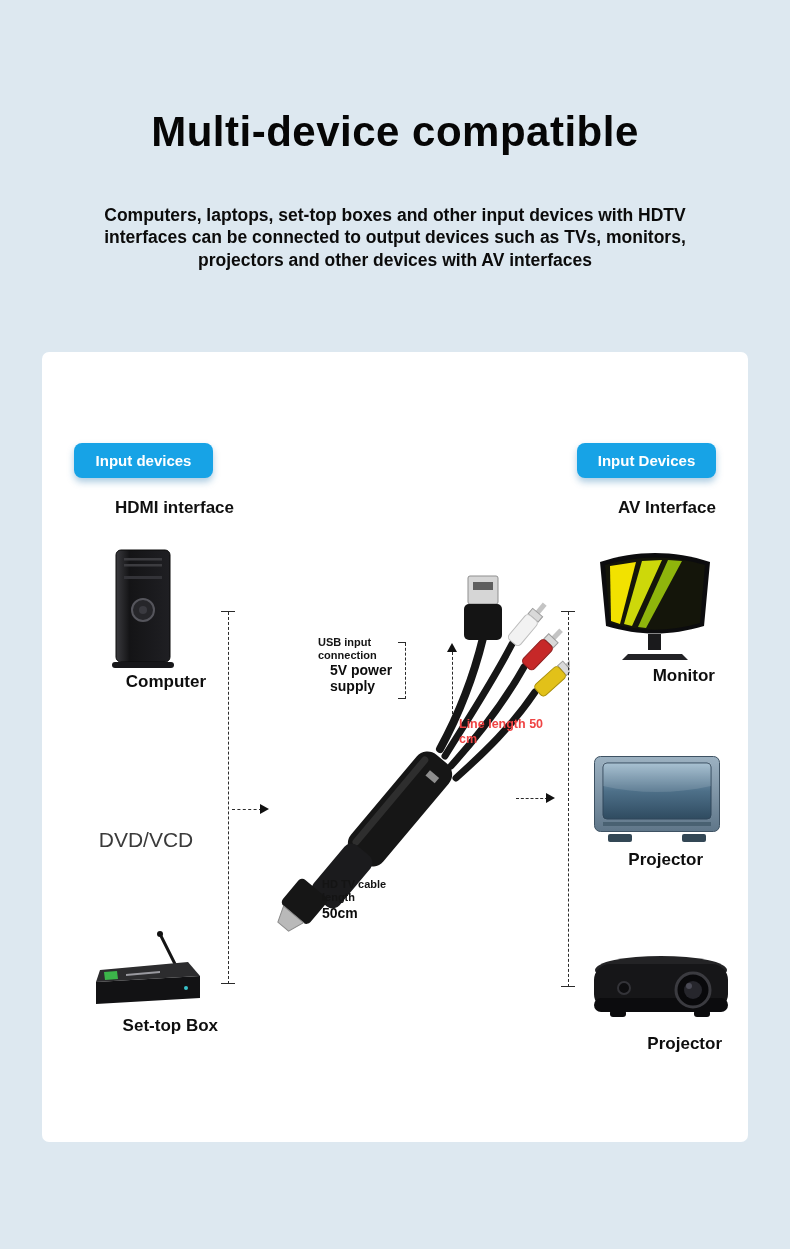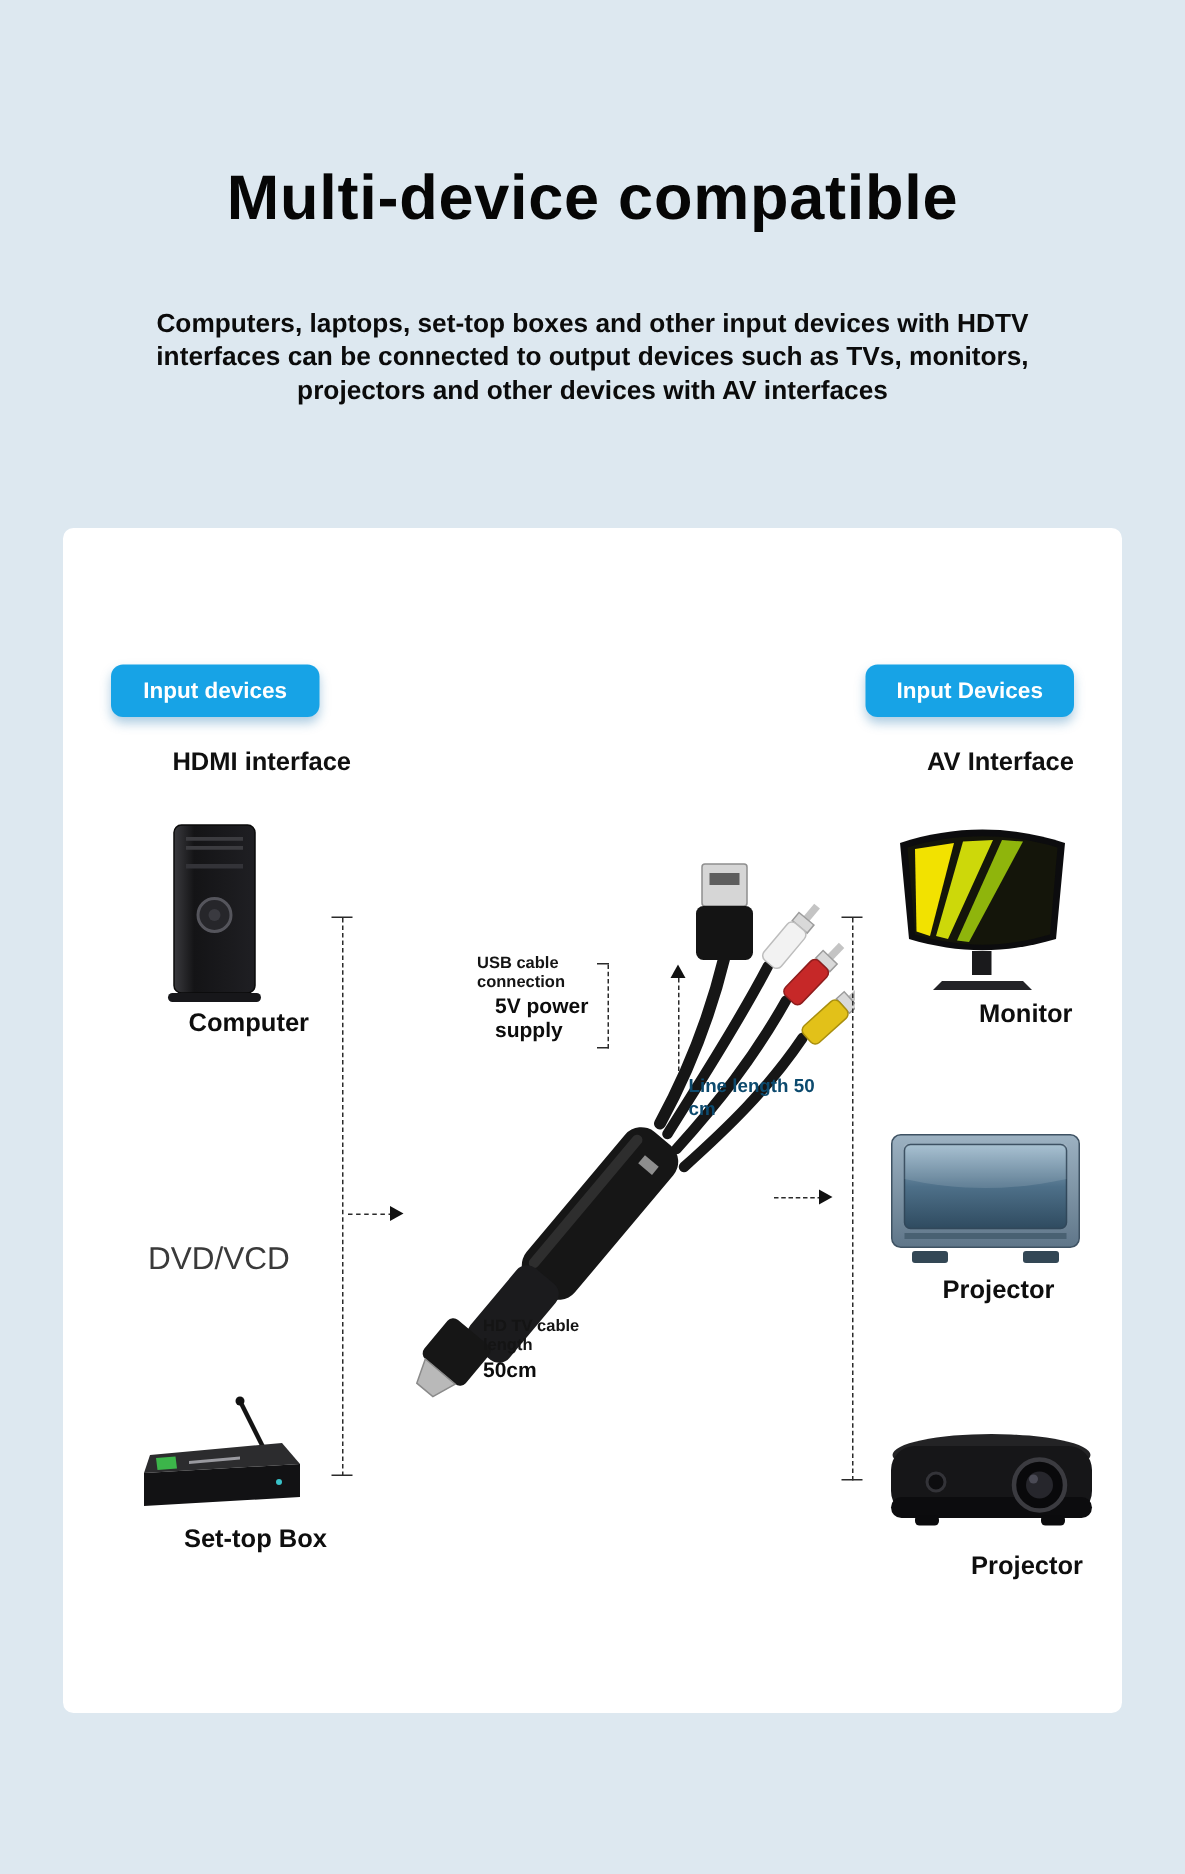--- a/index.html
+++ b/index.html
@@ -7,21 +7,21 @@
   .canvas{position:relative;width:790px;height:1249px;margin:12px auto;background:#dde8f0;overflow:hidden}
   .title{position:absolute;top:96px;left:0;width:100%;text-align:center;font-size:42px;font-weight:800;color:#060606;letter-spacing:.5px}
   .subtitle{position:absolute;top:192px;left:50%;transform:translateX(-50%);width:640px;text-align:center;font-size:17.5px;font-weight:700;color:#0b0b0b;line-height:1.28}
   .card{position:absolute;left:42px;top:340px;width:706px;height:790px;background:#ffffff;border-radius:7px}
   .badge{position:absolute;width:139px;height:35px;background:#17a3e6;border-radius:8px;color:#fff;font-size:15px;font-weight:700;display:flex;align-items:center;justify-content:center;box-shadow:0 4px 7px rgba(20,110,170,.35)}
   .col-heading{position:absolute;font-size:17px;font-weight:700;color:#101010;text-align:right}
   .dev{position:absolute}
   .dev-label{position:absolute;font-size:17px;font-weight:700;color:#0e0e0e;text-align:right}
   .dev-label-lg{position:absolute;font-size:21px;font-weight:400;color:#3a3a3a;text-align:center}
   .note{position:absolute;font-size:11px;font-weight:700;color:#141414;line-height:1.15}
-  .note-md{position:absolute;font-size:12.5px;font-weight:700;color:#0c4a6e;line-height:1.2}
+  .note-md{position:absolute;font-size:12.5px;font-weight:700;color:#ef4444;line-height:1.2}
   .note-strong{position:absolute;font-size:14px;font-weight:700;color:#0c0c0c;line-height:1.15}
   .vdash{position:absolute;width:0;border-left:1px dashed #2a2a2a}
   .hdash{position:absolute;height:0;border-top:1px dashed #2a2a2a}
   .tick{position:absolute;width:14px;height:0;border-top:1px solid #2a2a2a}
   .tick-sm{position:absolute;width:8px;height:0;border-top:1px solid #2a2a2a}
   .arr-right{position:absolute;width:0;height:0;border-top:5px solid transparent;border-bottom:5px solid transparent;border-left:9px solid #111}
   .arr-up{position:absolute;width:0;height:0;border-left:5px solid transparent;border-right:5px solid transparent;border-bottom:9px solid #111}
 </style>
 </head>
 <body>
@@ -179,20 +179,20 @@
     <div class="hdash" style="left:474px;top:446px;width:32px"></div>
     <div class="arr-right" style="left:504px;top:441px"></div>
 
     <div class="vdash" style="left:363px;top:291px;height:56px"></div>
     <div class="tick-sm" style="left:356px;top:290px"></div>
     <div class="tick-sm" style="left:356px;top:346px"></div>
 
     <div class="vdash" style="left:410px;top:300px;height:62px"></div>
     <div class="arr-up" style="left:405px;top:291px"></div>
 
-    <div class="note" style="left:276px;top:284px;width:70px">USB cable connection</div>
+    <div class="note" style="left:276px;top:284px;width:70px">USB input connection</div>
     <div class="note-strong" style="left:288px;top:310px;width:86px">5V power supply</div>
     <div class="note-md" style="left:417px;top:365px;width:104px">Line length 50 cm</div>
     <div class="note" style="left:280px;top:526px;width:80px">HD TV cable length</div>
     <div class="note-strong" style="left:280px;top:553px;width:80px">50cm</div>
 
   </div>
 </div>
 
 </body></html>

